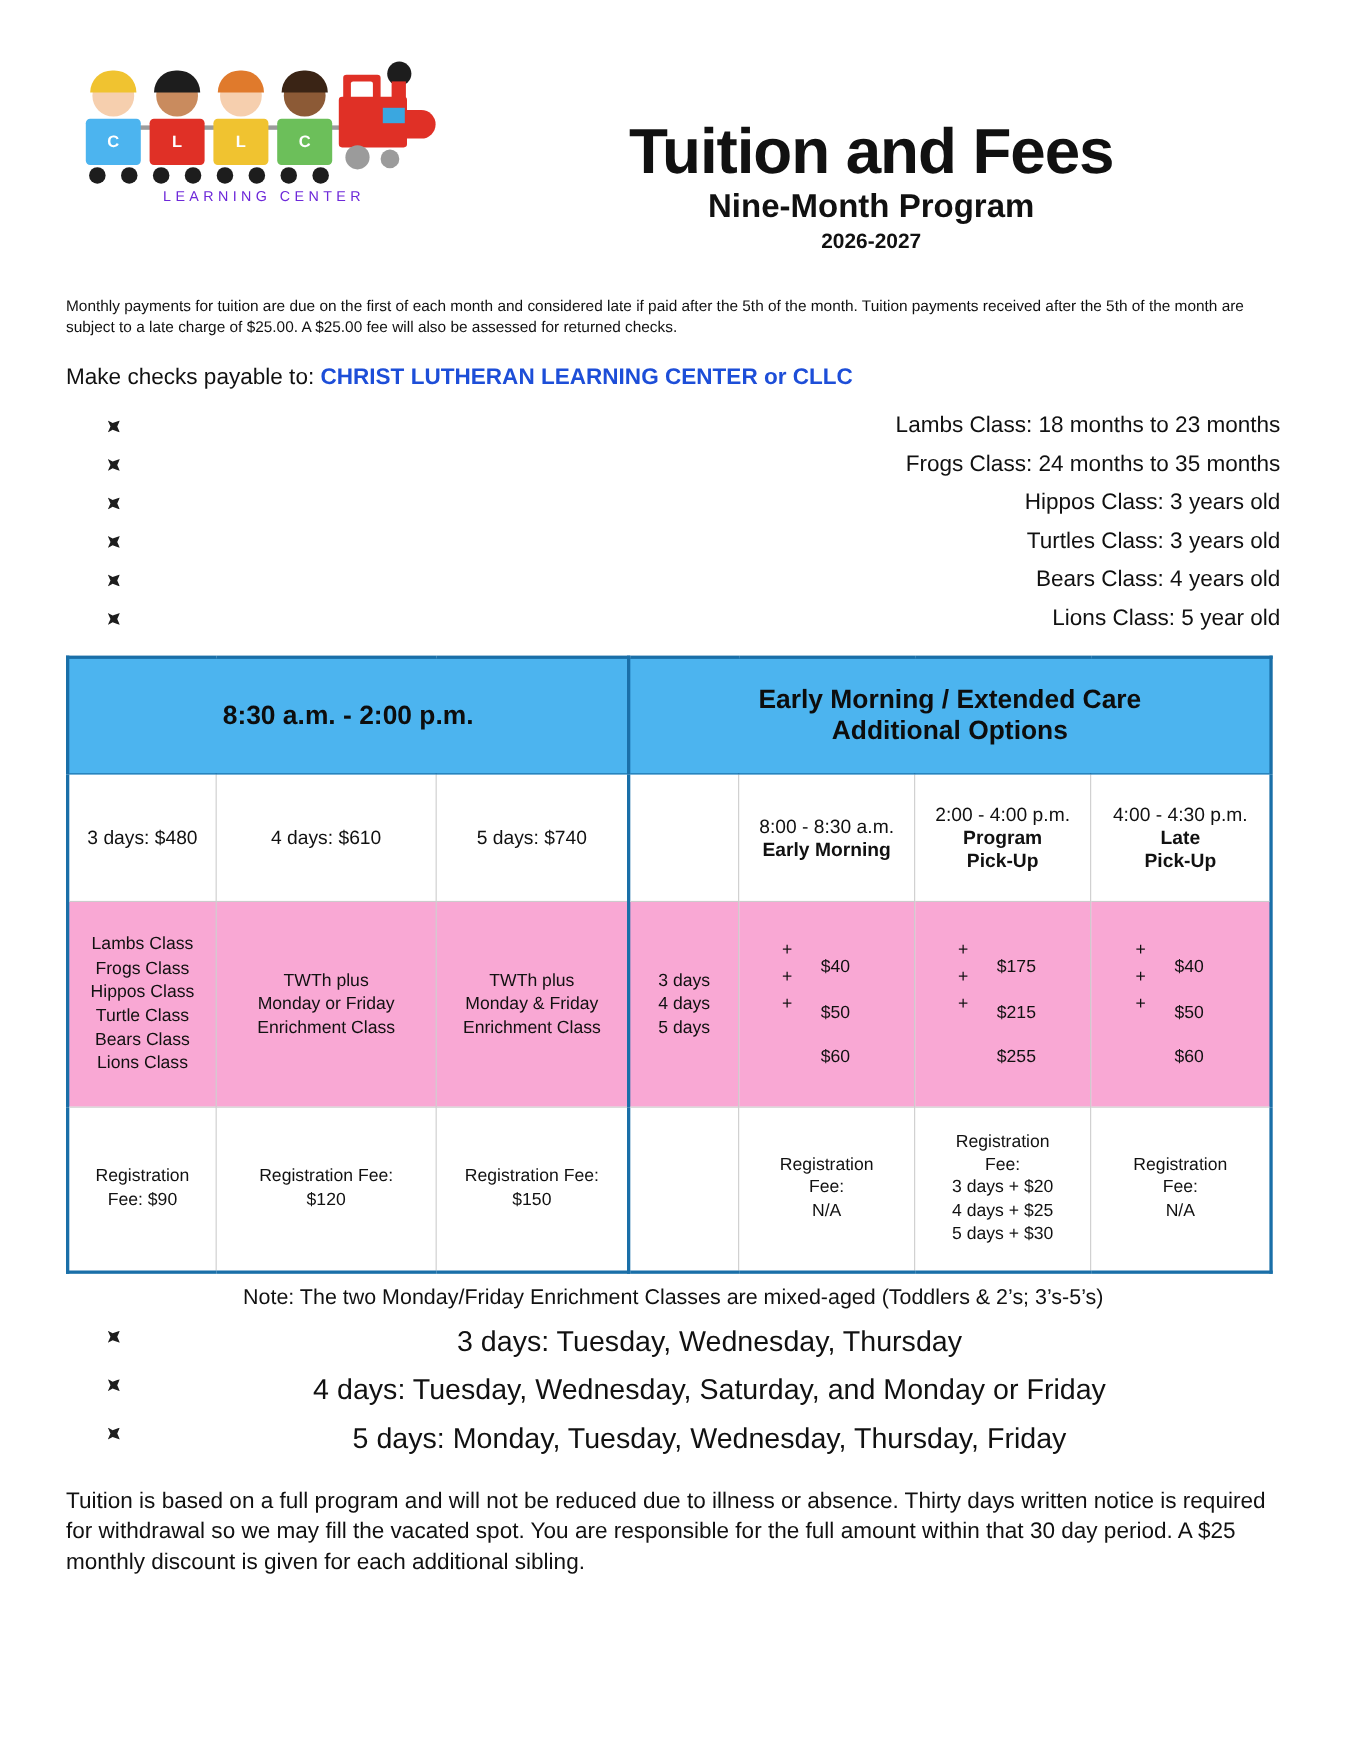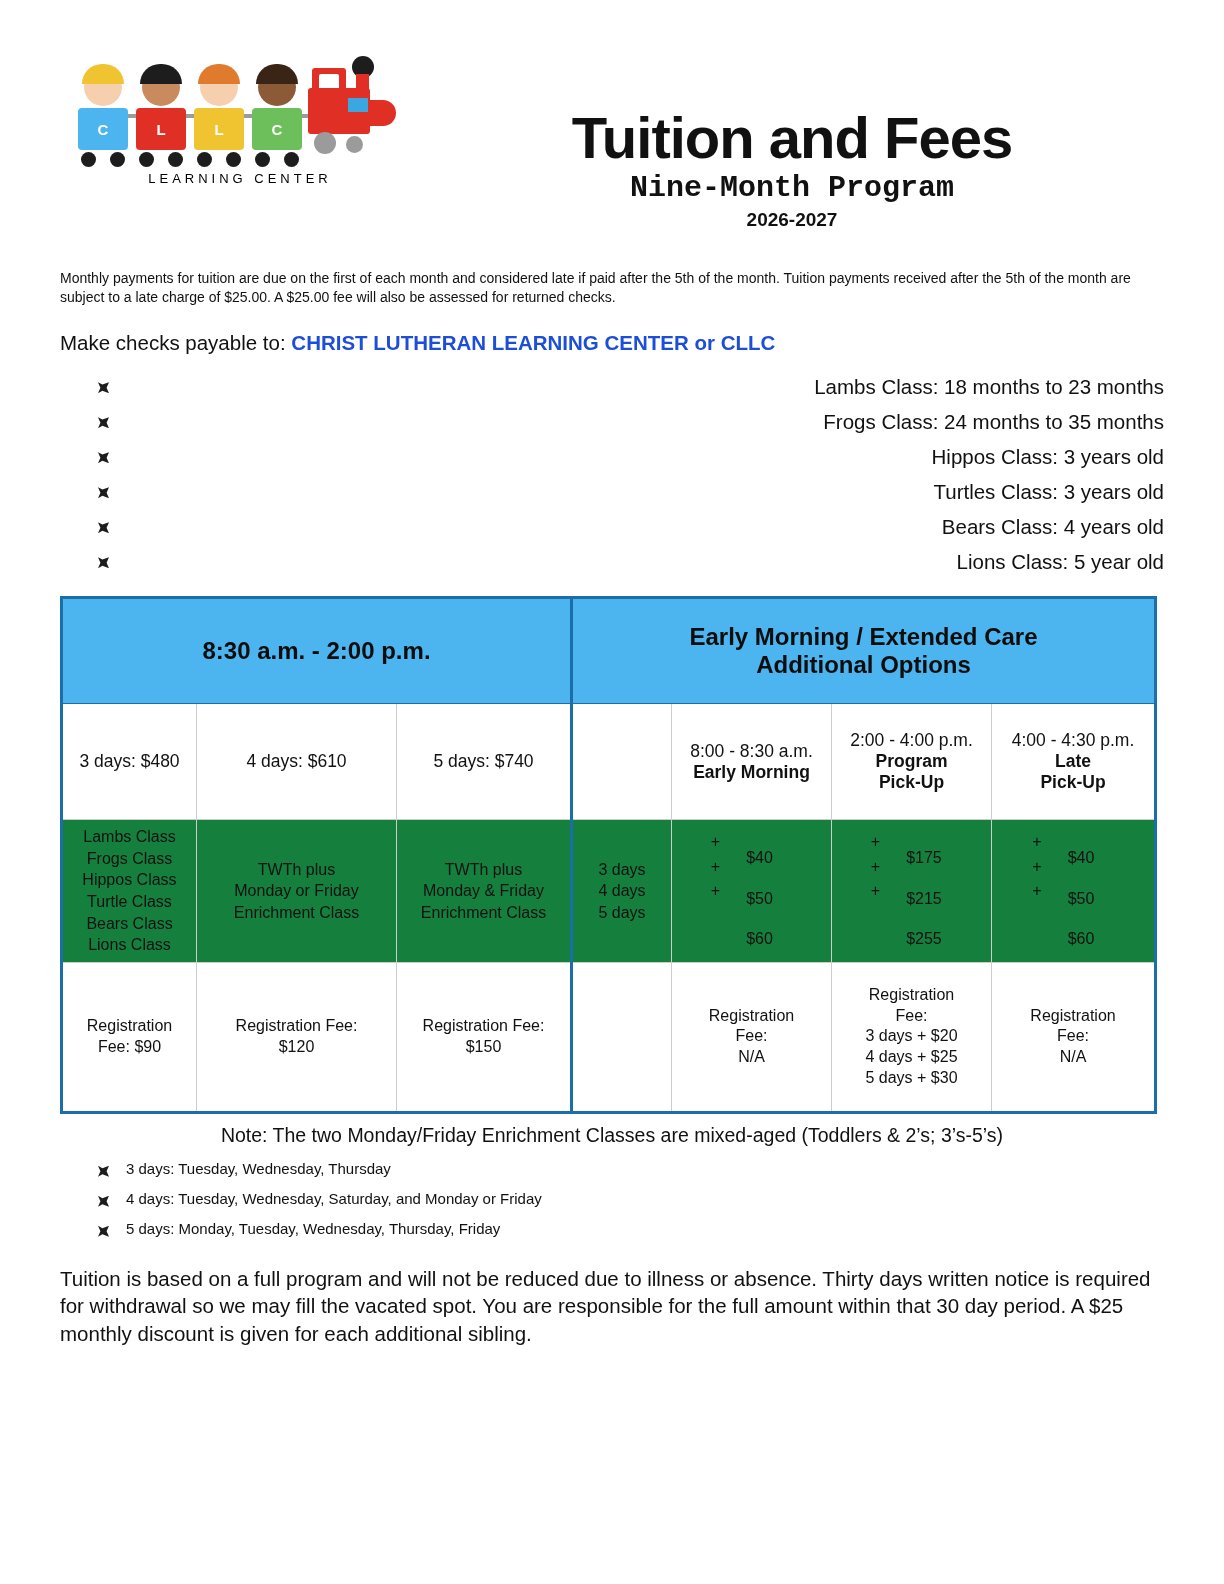--- a/index.html
+++ b/index.html
@@ -154,39 +154,38 @@
     text-align: center;
     padding: 8px 0 7px 0;
     position: relative;
     margin-top: 4px;
     clip-path: polygon(0 0, 100% 0, 100% 100%, 0 100%);
   }
   .subbanner {
     margin-top: 8px;
     letter-spacing: 4px;
     font-size: 13px;
-    color: #000000;
+    color: #6d28d9;
     text-align: right;
   }
   .title-block {
     flex: 1;
     text-align: center;
     padding-top: 60px;
   }
   .main-title {
     font-size: 58px;
     font-weight: bold;
     letter-spacing: -1px;
     line-height: 1.05;
   }
   .sub-title {
     font-size: 30px;
     font-weight: bold;
     margin-top: 2px;
-    font-family: Liberation Mono, monospace;
   }
   .year-title {
     font-size: 19px;
     font-weight: bold;
     margin-top: 4px;
   }
 
   
   .content { padding: 0 60px; }
   .para {
@@ -242,21 +241,21 @@
     font-size: 24px;
     padding: 24px 6px;
     border: 1px solid #1a6fa8 !important;
   }
   .outer-left { border-left: 3px solid #1a6fa8 !important; }
   .outer-right { border-right: 3px solid #1a6fa8 !important; }
   .outer-top { border-top: 3px solid #1a6fa8 !important; }
   .outer-bottom { border-bottom: 3px solid #1a6fa8 !important; }
   .divider-right { border-right: 3px solid #1a6fa8 !important; }
   .row-price td { font-size: 17.5px; padding: 26px 4px; }
-  .row-grey td { background: #15803d; font-size: 16px; padding: 6px 4px; line-height: 1.35; }
+  .row-grey td { background: #f9a8d4; font-size: 16px; padding: 28px 4px; line-height: 1.35; }
   .row-reg td { font-size: 16px; padding: 22px 4px; line-height: 1.3; }
   .bold { font-weight: bold; }
   .days-col { font-size: 16px; line-height: 1.55; text-align: center; }
   .opt-grid {
     display: flex;
     justify-content: center;
     gap: 26px;
     font-size: 16px;
     line-height: 1.55;
   }
@@ -268,24 +267,25 @@
     text-align: center;
     font-size: 19.5px;
     margin-top: 10px;
   }
   ul.days {
     list-style: none;
     margin: 12px 0 0 0;
     padding: 0 0 0 38px;
   }
   ul.days li {
-    font-size: 15px;
+    font-size: 26px;
     margin: 13px 0;
     position: relative;
     padding-left: 28px;
+    text-align: center;
   }
   ul.days li::before {
     content: "";
     position: absolute;
     left: 0; top: 6px;
     width: 11px; height: 11px;
     background: #1d1d1d;
     clip-path: polygon(0 0, 40% 22%, 100% 0, 78% 50%, 100% 100%, 40% 78%, 0 100%, 22% 50%);
   }
   .footer-para {

